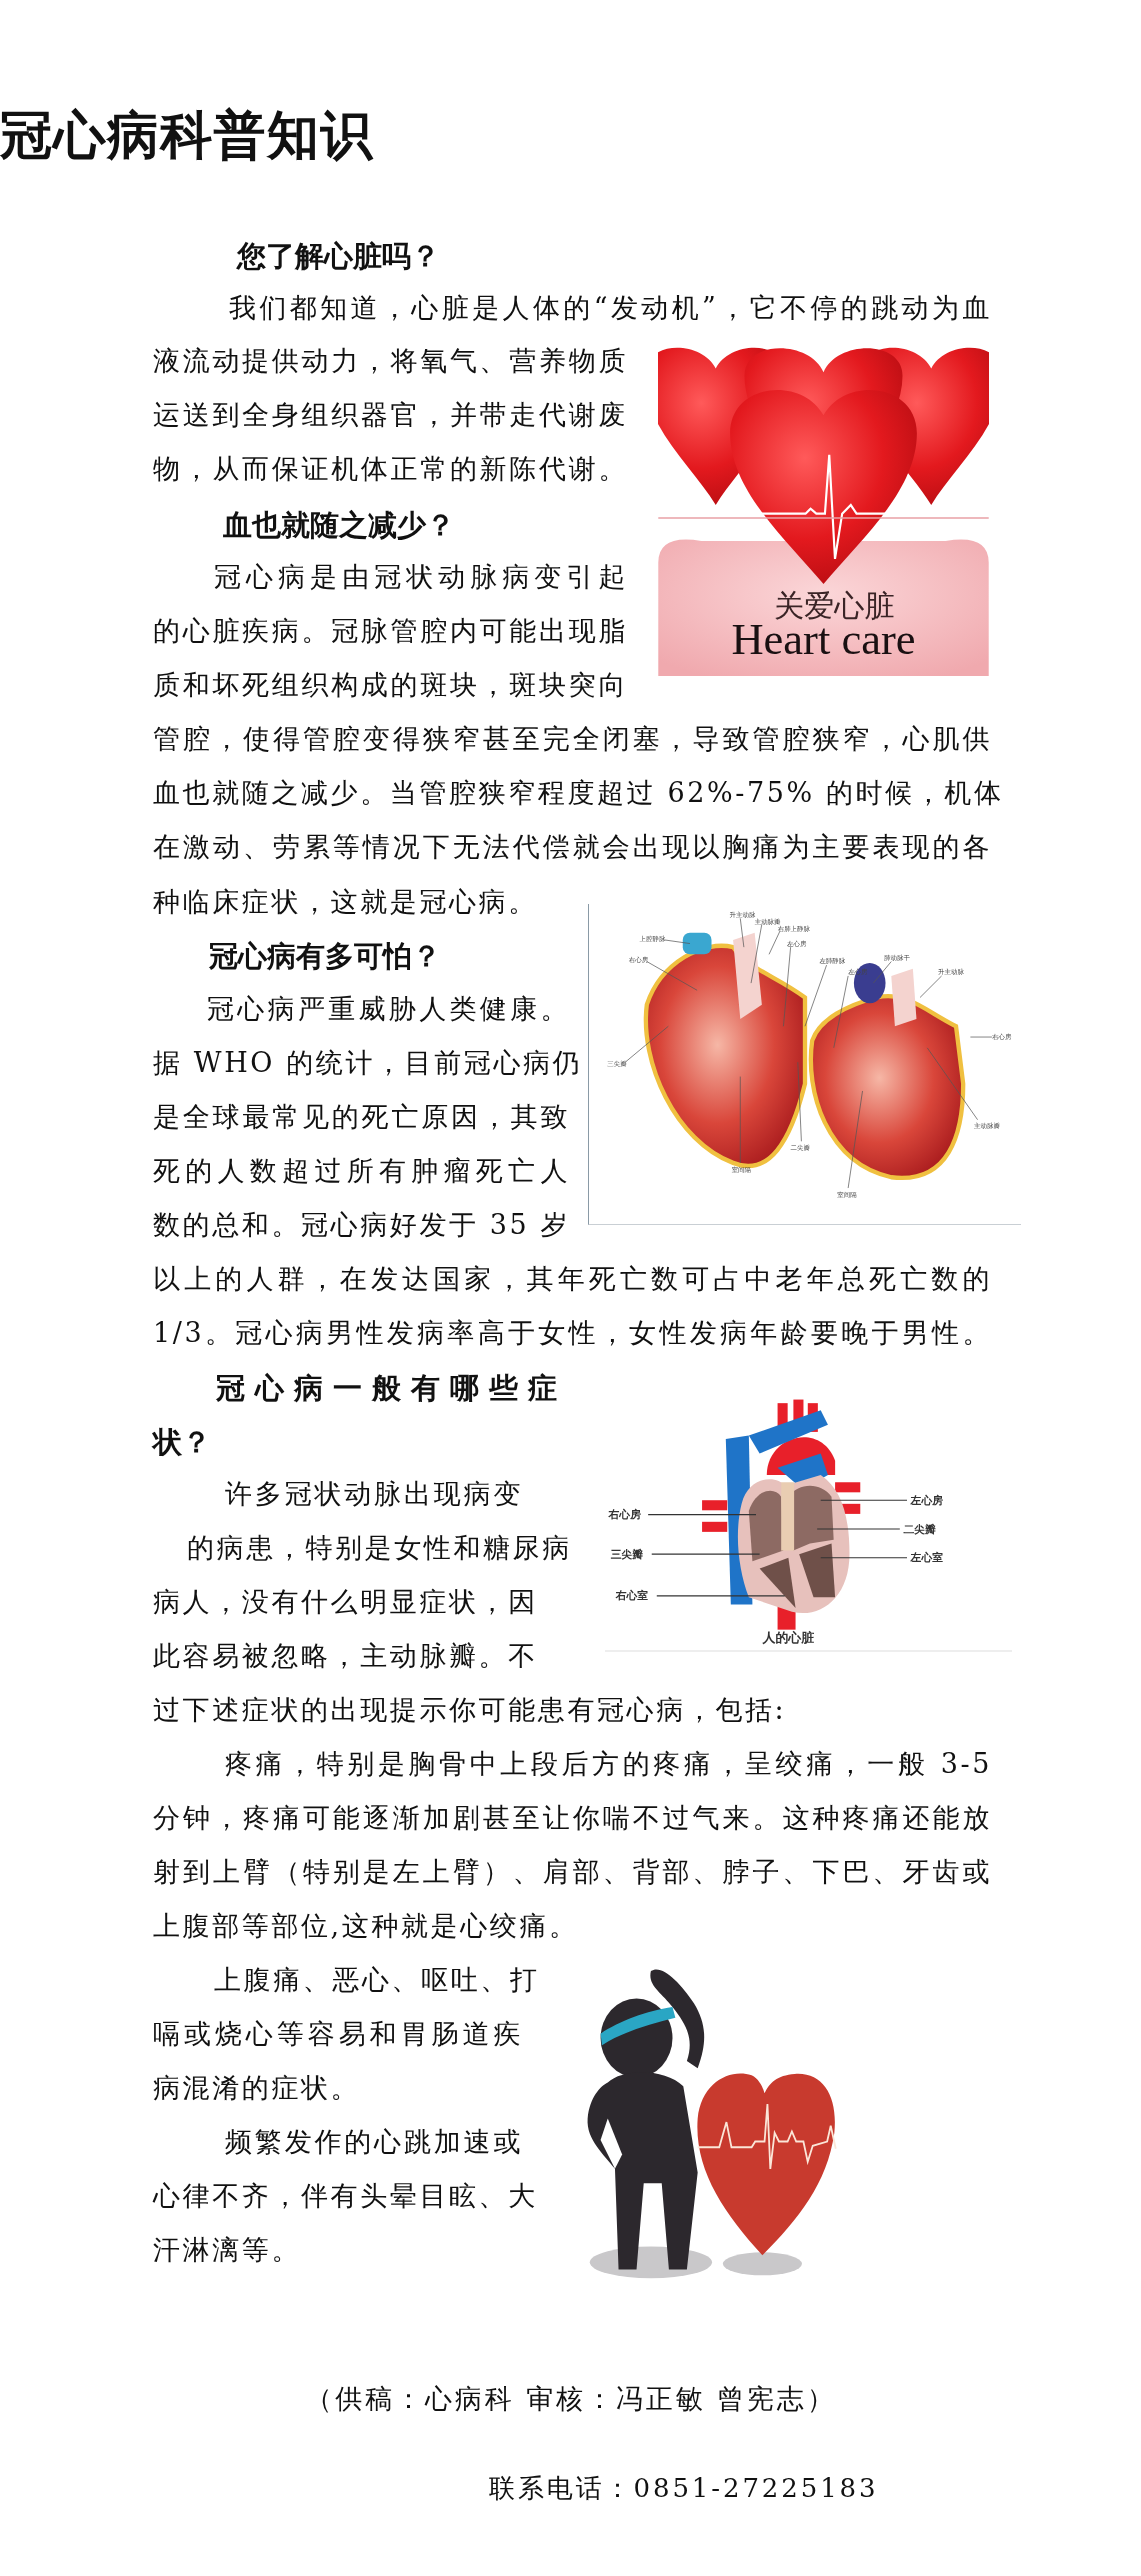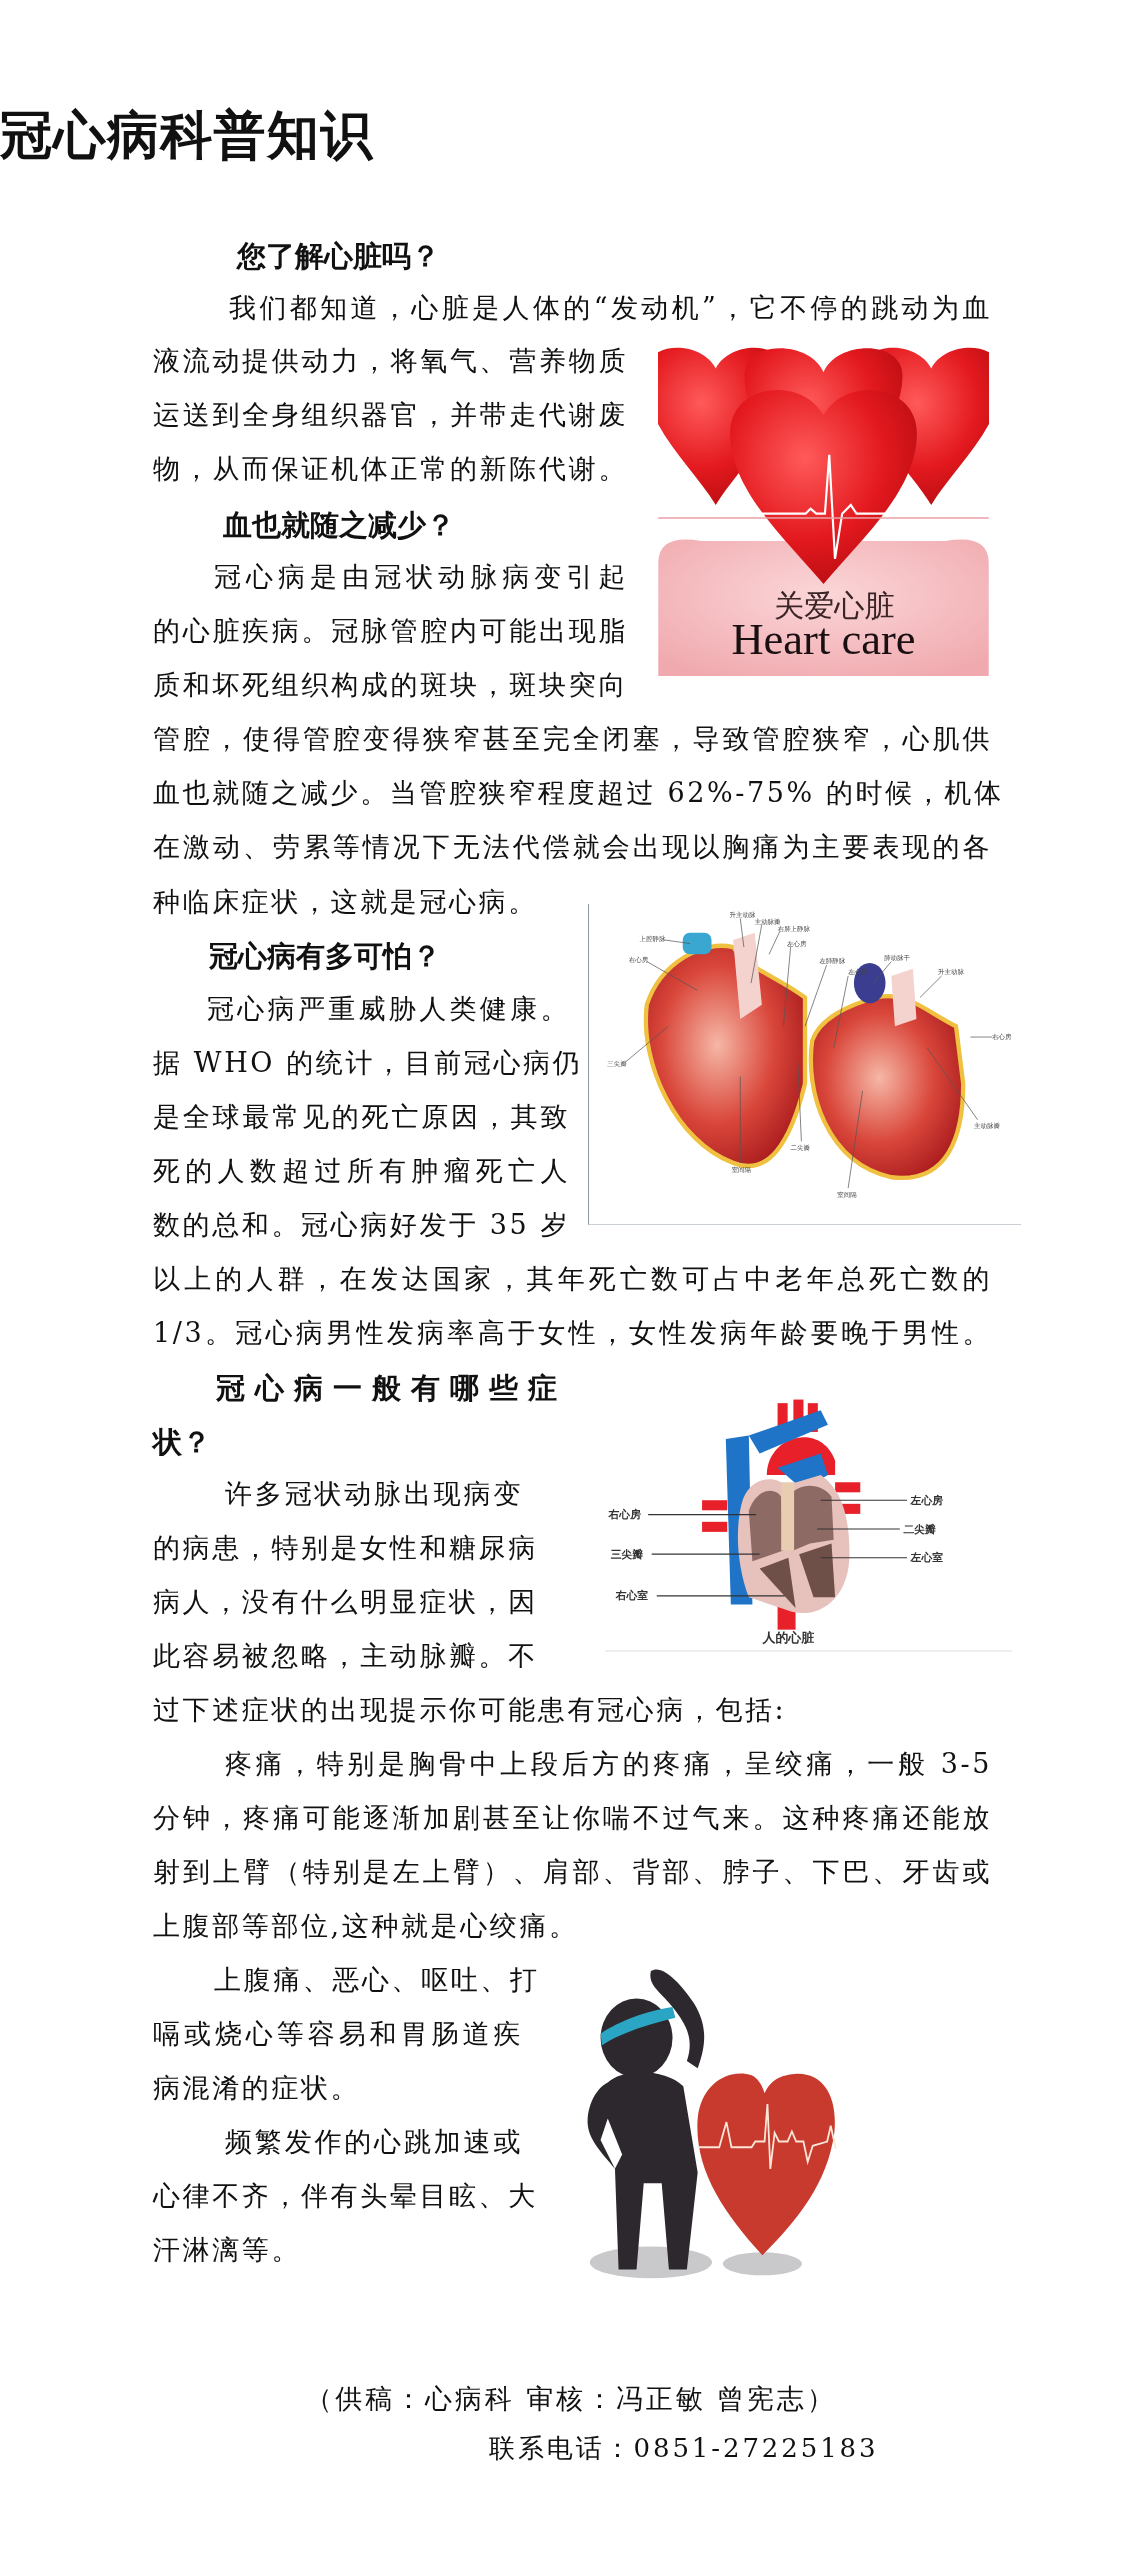--- a/index.html
+++ b/index.html
@@ -12,21 +12,21 @@
           font-size:27px; white-space:nowrap; letter-spacing:2.6px; }
   .line.full { width:839px; text-align:justify; text-align-last:justify; }
   .line.w640 { width:475px; text-align:justify; text-align-last:justify; }
   .line.w580 { width:417px; text-align:justify; text-align-last:justify; }
   .line.w510 { width:370px; text-align:justify; text-align-last:justify; }
   .heading { position:absolute; height:54px; line-height:54px; font-size:29px;
              font-weight:bold; font-family:"DejaVu Sans","Liberation Sans",sans-serif; white-space:nowrap; }
   .heading.spaced { letter-spacing:10px; }
   .img { position:absolute; overflow:hidden; }
   .credit { position:absolute; left:0; width:1142px; text-align:center; font-size:27px; letter-spacing:2.9px; }
-  .phone { position:absolute; left:489px; font-size:26px; letter-spacing:2.9px; }
+  .phone { position:absolute; left:489px; font-size:26px; letter-spacing:2.9px;margin-top:40px; }
 </style>
 </head>
 <body>
 
 <div class="title">冠心病科普知识</div>
 
 <div class="heading" style="left:237px;top:229px;">您了解心脏吗？</div>
 <div class="line" style="left:153px;top:281px;width:839px;text-indent:76px;text-align:justify;text-align-last:justify;">我们都知道，心脏是人体的“发动机”，它不停的跳动为血</div>
 <div class="line w640" style="top:334px;">液流动提供动力，将氧气、营养物质</div>
 <div class="line w640" style="top:388px;">运送到全身组织器官，并带走代谢废</div>
@@ -126,21 +126,21 @@
 <div class="line w580" style="top:1036px;">据 WHO 的统计，目前冠心病仍</div>
 <div class="line w580" style="top:1090px;">是全球最常见的死亡原因，其致</div>
 <div class="line w580" style="top:1144px;">死的人数超过所有肿瘤死亡人</div>
 <div class="line w580" style="top:1198px;">数的总和。冠心病好发于 35 岁</div>
 <div class="line full" style="top:1252px;">以上的人群，在发达国家，其年死亡数可占中老年总死亡数的</div>
 <div class="line full" style="top:1306px;">1/3。冠心病男性发病率高于女性，女性发病年龄要晚于男性。</div>
 
 <div class="heading spaced" style="left:216px;top:1361px;">冠心病一般有哪些症</div>
 <div class="heading" style="left:153px;top:1415px;">状？</div>
 <div class="line w510" style="top:1467px;text-indent:72px;">许多冠状动脉出现病变</div>
-<div class="line w510" style="top:1521px;">的病患，特别是女性和糖尿病</div>
+<div class="line w510" style="top:1521px;margin-left:34px;">的病患，特别是女性和糖尿病</div>
 <div class="line w510" style="top:1575px;">病人，没有什么明显症状，因</div>
 <div class="line w510" style="top:1629px;">此容易被忽略，主动脉瓣。不</div>
 <div class="line" style="top:1683px;">过下述症状的出现提示你可能患有冠心病，包括:</div>
 <div class="line full" style="top:1737px;text-indent:72px;">疼痛，特别是胸骨中上段后方的疼痛，呈绞痛，一般 3-5</div>
 <div class="line full" style="top:1791px;">分钟，疼痛可能逐渐加剧甚至让你喘不过气来。这种疼痛还能放</div>
 <div class="line full" style="top:1845px;">射到上臂（特别是左上臂）、肩部、背部、脖子、下巴、牙齿或</div>
 <div class="line" style="top:1899px;">上腹部等部位,这种就是心绞痛。</div>
 <div class="line w510" style="top:1953px;text-indent:61px;">上腹痛、恶心、呕吐、打</div>
 <div class="line w510" style="top:2007px;">嗝或烧心等容易和胃肠道疾</div>
 <div class="line" style="top:2061px;">病混淆的症状。</div>

